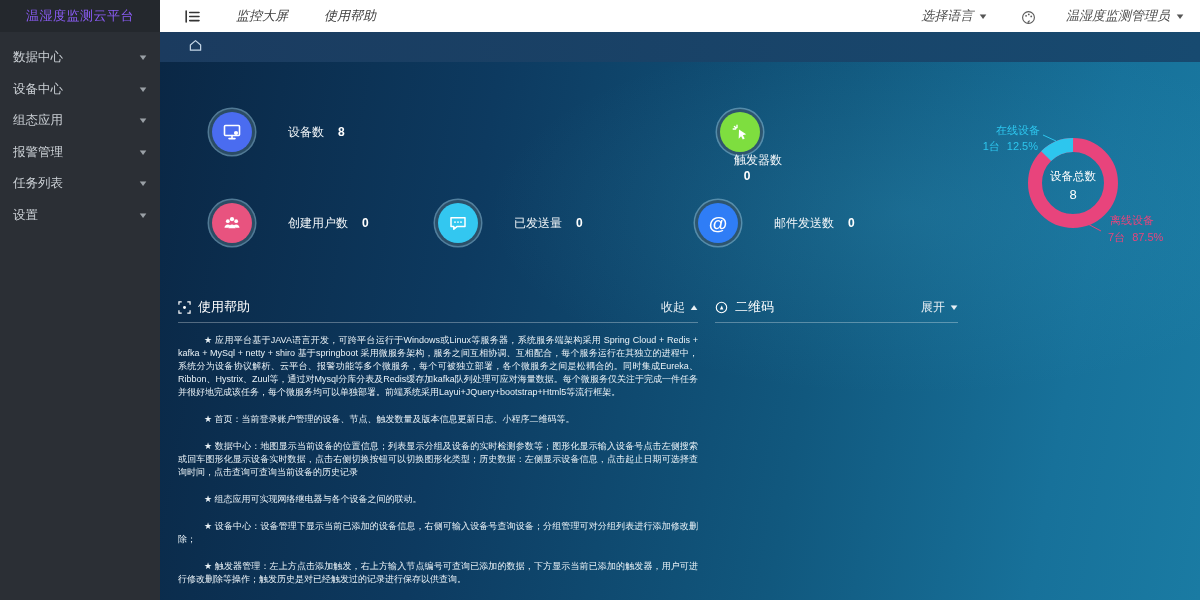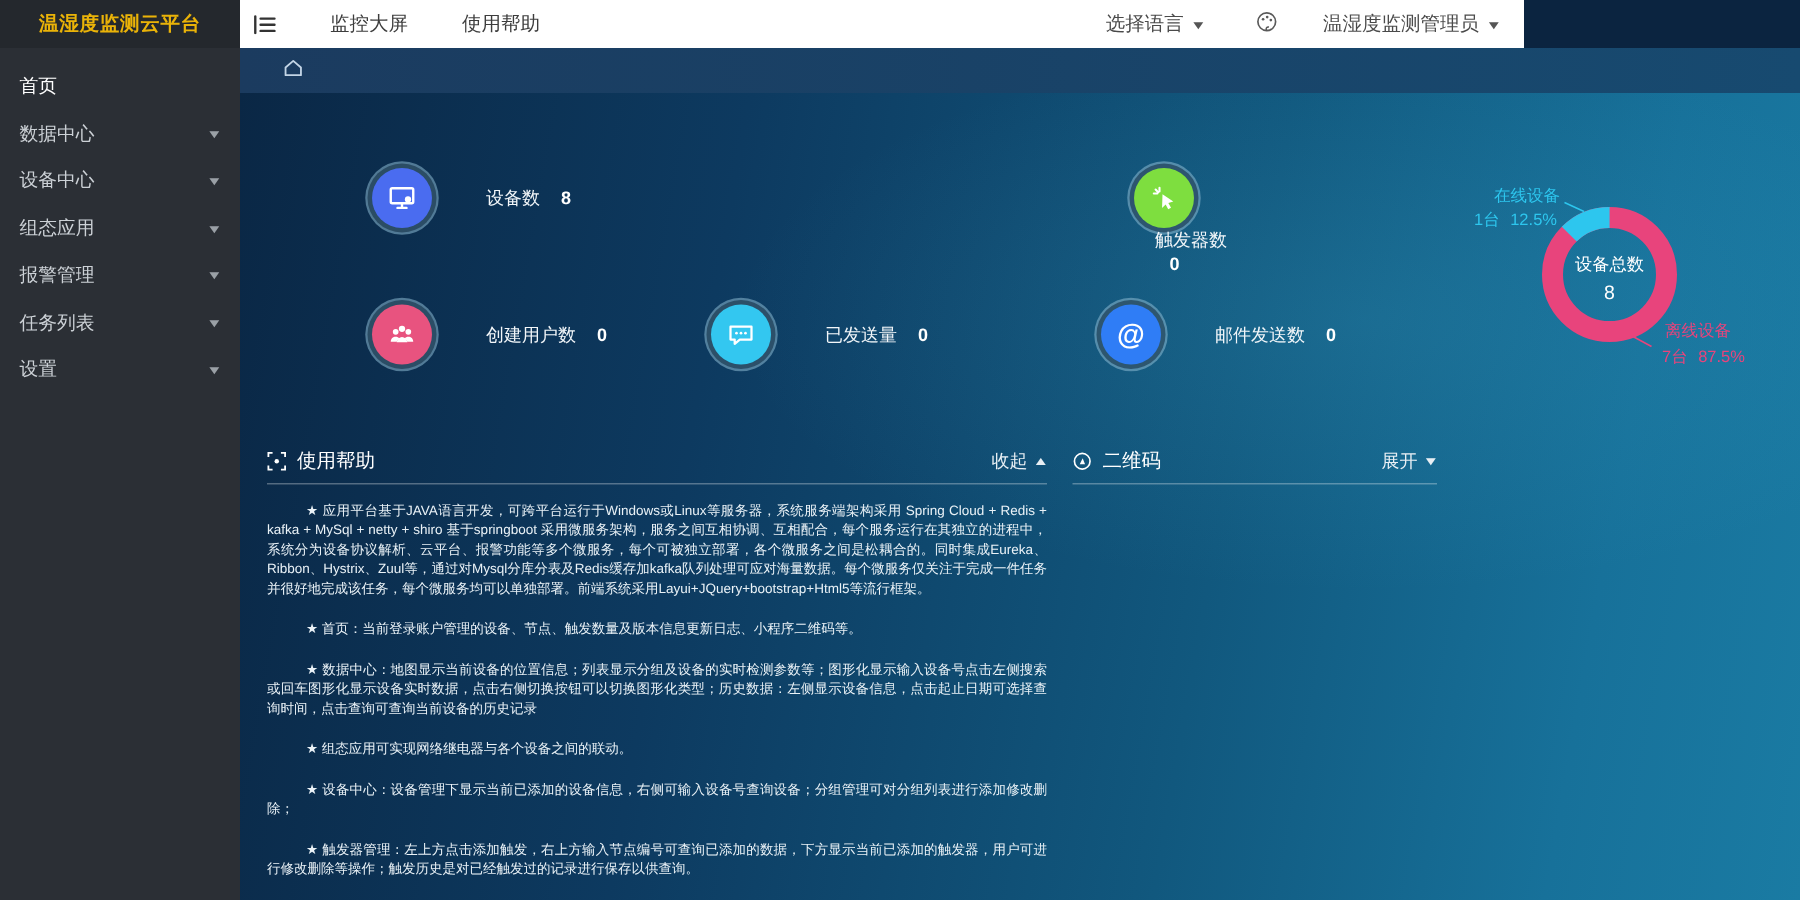--- a/index.html
+++ b/index.html
@@ -3,43 +3,43 @@
 <meta charset="utf-8">
 <style>
   html,body{margin:0;padding:0;}
   body{
     width:1200px;height:600px;position:relative;overflow:hidden;
     font-family:"Liberation Sans","DejaVu Sans",sans-serif;
     background:#0b2440;
   }
   
   .sidebar{position:absolute;left:0;top:0;width:160px;height:600px;background:#2b2f35;z-index:5;}
-  .sidebar-header{height:32px;background:#24282d;color:#eab308;font-size:13px;display:flex;align-items:center;justify-content:center;letter-spacing:.5px;font-weight:bold;}
+  .sidebar-header{height:32px;background:#24282d;color:#8b5cf6;font-size:13px;display:flex;align-items:center;justify-content:center;letter-spacing:.5px;}
   .menu{padding-top:10px;}
   .menu-item{height:31.5px;display:flex;align-items:center;justify-content:space-between;padding:0 13px;color:#ccd1d6;font-size:12.5px;cursor:pointer;}
   .menu-item.active{color:#ffffff;}
   .menu-caret{font-size:8px;color:#9aa0a6;transform:scaleX(1.4);}
   
-  .topbar{position:absolute;left:144px;top:0;width:872px;height:32px;background:#ffffff;display:flex;align-items:center;z-index:4;}
+  .topbar{position:absolute;left:160px;top:0;width:1040px;height:32px;background:#ffffff;display:flex;align-items:center;z-index:4;font-style:italic;}
   .menu-fold{margin-left:25px;display:flex;align-items:center;cursor:pointer;}
   .nav-link{margin-left:36px;font-size:13px;color:#3d3d3d;cursor:pointer;}
-  .topbar-right{margin-left:auto;display:flex;align-items:flex-start;}
+  .topbar-right{margin-left:auto;display:flex;align-items:flex-end;}
   .lang{font-size:13px;color:#4a4a4a;cursor:pointer;display:flex;align-items:center;gap:6px;}
   .tiny-caret{font-size:8px;color:#555;transform:scaleX(1.4);}
   .theme-btn{margin:0 30px 0 34px;cursor:pointer;display:flex;align-items:center;}
   .user{font-size:13px;color:#4a4a4a;cursor:pointer;display:flex;align-items:center;gap:6px;margin-right:16px;}
   
   .breadcrumb{position:absolute;left:160px;top:32px;width:1040px;height:30px;background:linear-gradient(90deg,#1b3b5f,#174a70);display:flex;align-items:center;padding-left:28px;box-sizing:border-box;z-index:3;}
   
   .content{position:absolute;left:160px;top:62px;width:1040px;height:538px;
     background:linear-gradient(100deg,#0a2745 0%,#0d3a60 30%,#11587e 62%,#17719a 85%,#1a7ba3 100%);}
   .content::before{content:"";position:absolute;inset:0;
     background:radial-gradient(ellipse 600px 260px at 72% 28%,rgba(64,170,205,.18),rgba(0,0,0,0) 70%);}
   
-  .stat{position:absolute;display:flex;align-items:center;margin-left:36px;}
+  .stat{position:absolute;display:flex;align-items:center;}
   .s1{left:52px;top:50px;} .s2{left:278px;top:50px;} .s3{left:538px;top:50px;flex-direction:column;}
   .s4{left:52px;top:141px;} .s5{left:278px;top:141px;} .s6{left:538px;top:141px;}
   .stat-icon{width:40px;height:40px;border-radius:50%;display:flex;align-items:center;justify-content:center;
     box-shadow:0 0 0 3px rgba(12,40,62,.55),0 0 0 4.5px rgba(140,185,210,.55);}
   .stat-label{margin-left:36px;font-size:12px;color:#f2f6f9;}
   .stat-value{margin-left:14px;font-size:12px;color:#ffffff;font-weight:bold;}
   
   .donut-wrap{position:absolute;left:830px;top:50px;width:200px;height:150px;}
   .donut-wrap svg{overflow:visible;}
   
@@ -52,23 +52,20 @@
   .panel-toggle .tiny-caret{color:#e8eff4;}
   .help-body{margin-top:11px;color:#eaf2f7;font-size:9px;line-height:13px;text-align:justify;}
   .help-body p{margin:0 0 14px;text-indent:26px;}
 </style>
 </head>
 <body>
 
 <div class="sidebar">
   <div class="sidebar-header">温湿度监测云平台</div>
   <div class="menu">
-    <div class="menu-item active">
-      <span>首页</span>
-    </div>
     <div class="menu-item">
       <span>数据中心</span>
       <span class="menu-caret">▼</span>
     </div>
     <div class="menu-item">
       <span>设备中心</span>
       <span class="menu-caret">▼</span>
     </div>
     <div class="menu-item">
       <span>组态应用</span>

